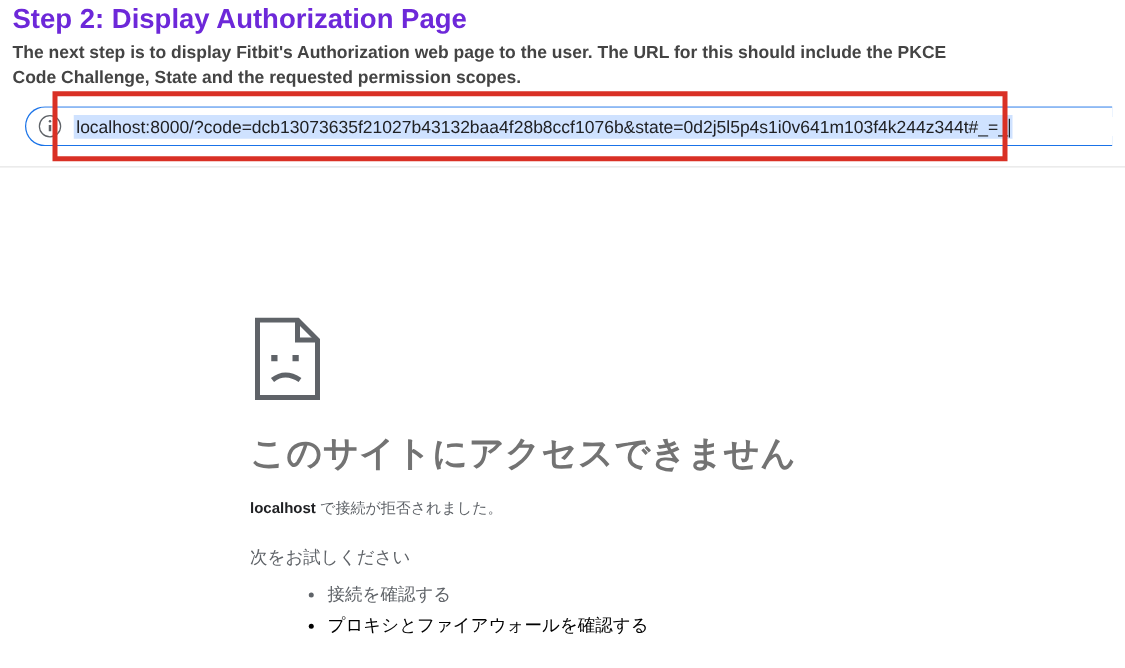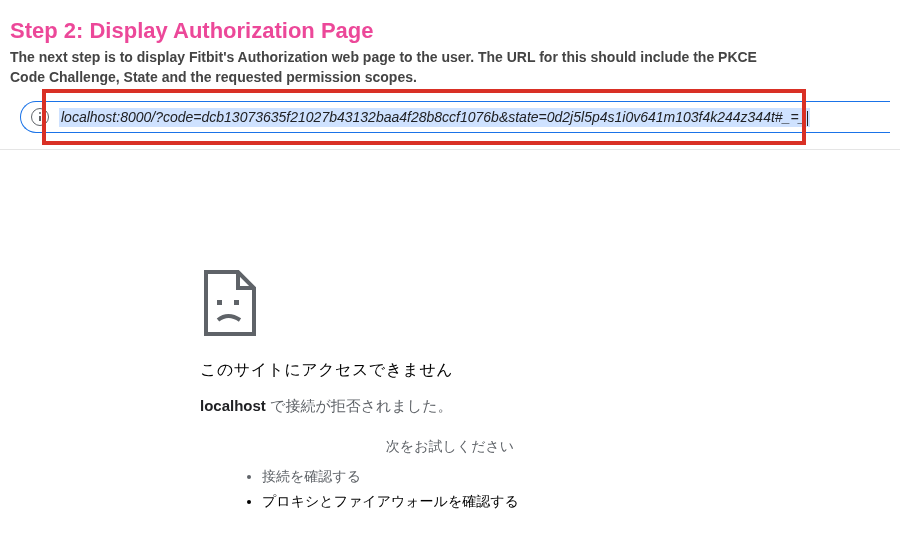--- a/index.html
+++ b/index.html
@@ -1,34 +1,34 @@
 <!DOCTYPE html>
 <html><head>
 <meta charset="utf-8">
 <style>
   html,body{margin:0;padding:0;font-family:Arial,Helvetica,sans-serif;background:#fff;color:#333;}
   .wrap{width:900px;height:534px;position:relative;overflow:hidden;}
   .step-block{padding:0 10px 10px 10px;border-bottom:1px solid #e5e5e5;}
-  .step-title{font-size:22px;font-weight:700;color:#ec4899;margin:16px 0 4px 0;padding-top:2px;}
+  .step-title{font-size:22px;font-weight:700;color:#6d28d9;margin:0 0 4px 0;padding-top:2px;}
   .step-desc{font-size:14px;line-height:1.4;color:#444;margin:0 0 12px 0;max-width:760px;font-weight:bold;}
   .urlbar-area{position:relative;height:40px;}
-  .omnibox{position:absolute;left:10px;right:0;top:2px;height:32px;border:1.5px solid #1a73e8;border-right:none;border-radius:16px 0 0 16px;background:#fff;display:flex;align-items:center;padding:0 10px 0 10px;box-sizing:border-box;overflow:hidden;font-style:italic;}
+  .omnibox{position:absolute;left:10px;right:0;top:2px;height:32px;border:1.5px solid #1a73e8;border-right:none;border-radius:16px 0 0 16px;background:#fff;display:flex;align-items:center;padding:0 10px 0 10px;box-sizing:border-box;overflow:hidden;}
   .info-icon{width:16px;height:16px;border:1.5px solid #5f6368;border-radius:50%;position:relative;flex:0 0 auto;margin-right:10px;}
   .info-icon::before{content:"";position:absolute;left:50%;top:3px;width:2px;height:2px;background:#5f6368;border-radius:50%;transform:translateX(-50%);}
   .info-icon::after{content:"";position:absolute;left:50%;top:7px;width:2px;height:5px;background:#5f6368;transform:translateX(-50%);}
   .url-text{font-size:14px;color:#202124;background:#cfe2ff;padding:1px 2px;white-space:nowrap;display:inline-block;}
   .url-text .cursor{display:inline-block;width:1px;height:15px;background:#202124;vertical-align:middle;margin-left:1px;}
   .red-box{position:absolute;border:4px solid #d93025;left:32px;top:-10px;width:756px;height:48px;pointer-events:none;}
   .error-page{margin:120px auto 0 auto;width:500px;font-family:"Segoe UI","Helvetica Neue",Arial,sans-serif;}
   .sad-doc{width:60px;height:66px;margin-bottom:24px;}
   .sad-doc svg{display:block;}
-  .err-title{font-size:16px;color:#000000;font-weight:400;margin:0 0 16px 0;letter-spacing:0.5px;}
-  .err-sub{font-size:15px;color:#5f6368;margin:0 0 22px 0;}
+  .err-title{font-size:28px;color:#737373;font-weight:700;margin:0 0 16px 0;letter-spacing:0.5px;}
+  .err-sub{font-size:12px;color:#5f6368;margin:0 0 22px 0;}
   .err-sub b{color:#202124;font-weight:700;}
-  .try-line{font-size:14px;color:#5f6368;margin:0 0 8px 0;text-align:center;}
+  .try-line{font-size:14px;color:#5f6368;margin:0 0 8px 0;}
   .suggestions{margin:0 0 22px 0;padding-left:34px;}
   .suggestions li{font-size:14px;color:#5f6368;line-height:1.8;list-style:disc;margin-left:28px;}
   .suggestions li.link{color:#000000;cursor:pointer;}
   .err-code{font-size:13px;color:#9aa0a6;letter-spacing:0.3px;}
 </style>
 </head>
 <body>
 <div class="wrap">
 
   <div class="step-block">

